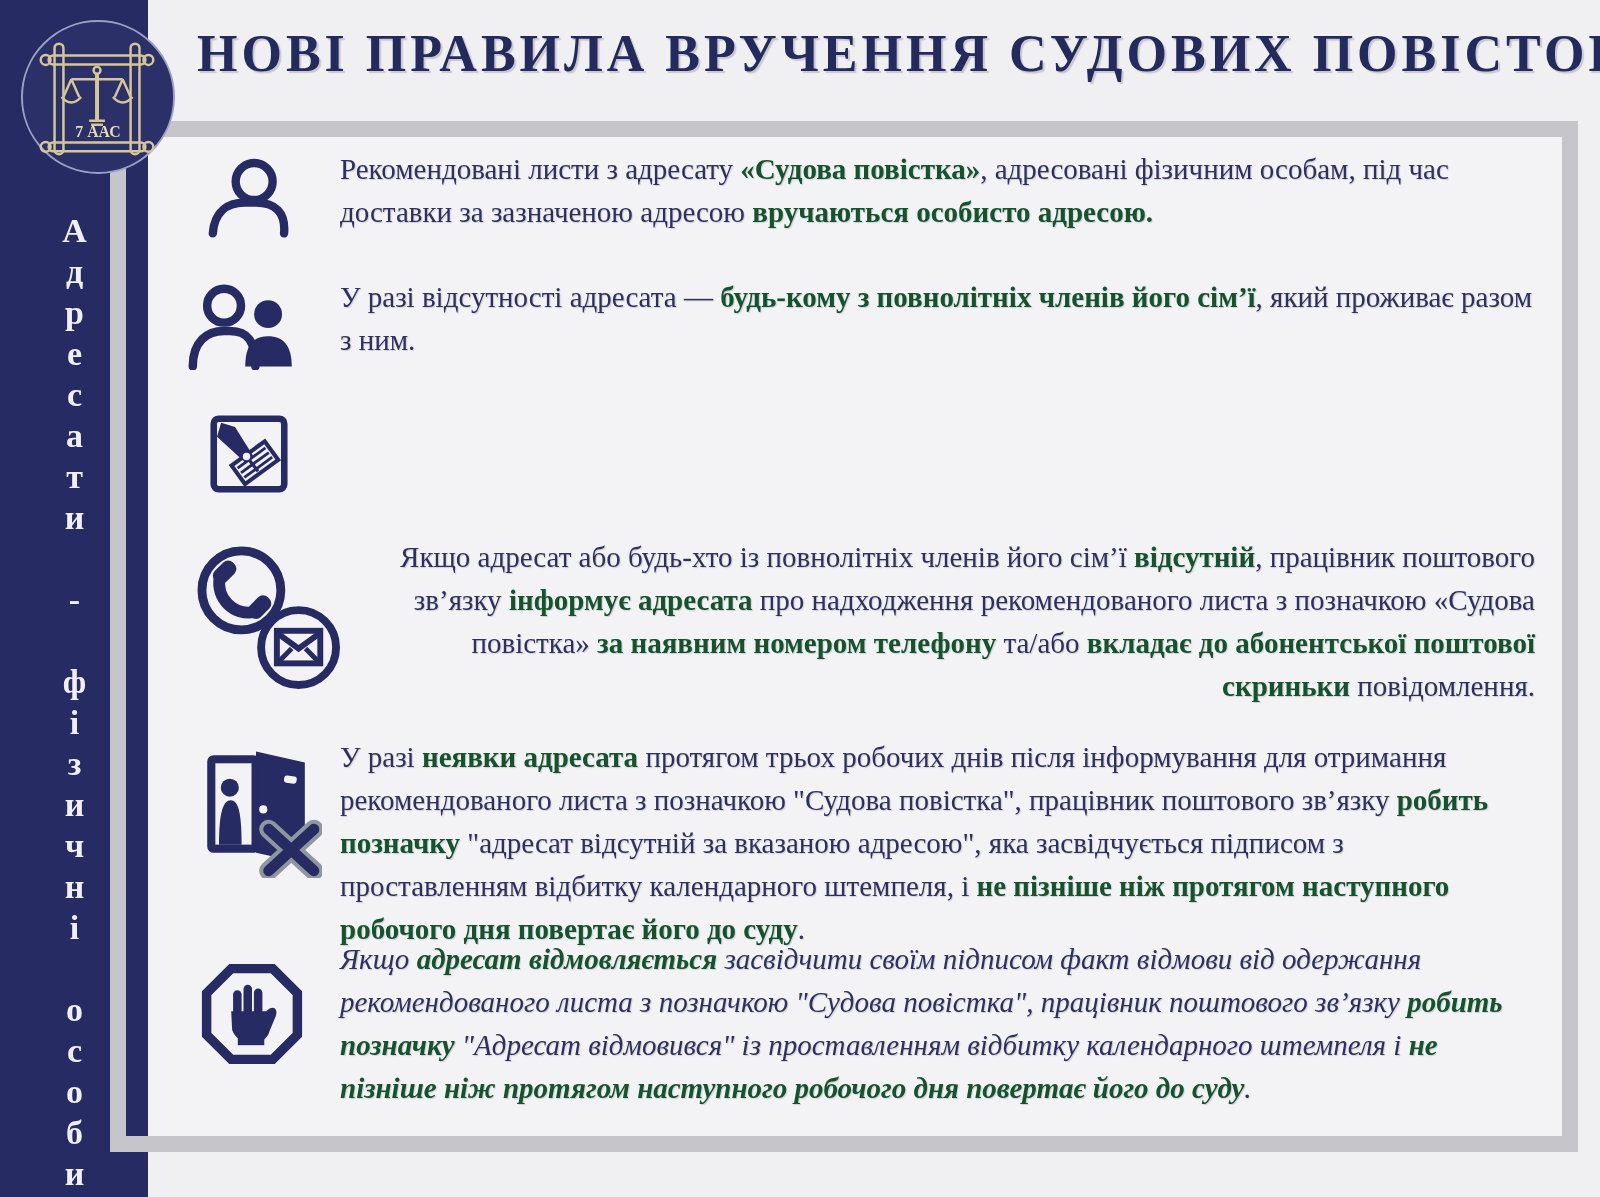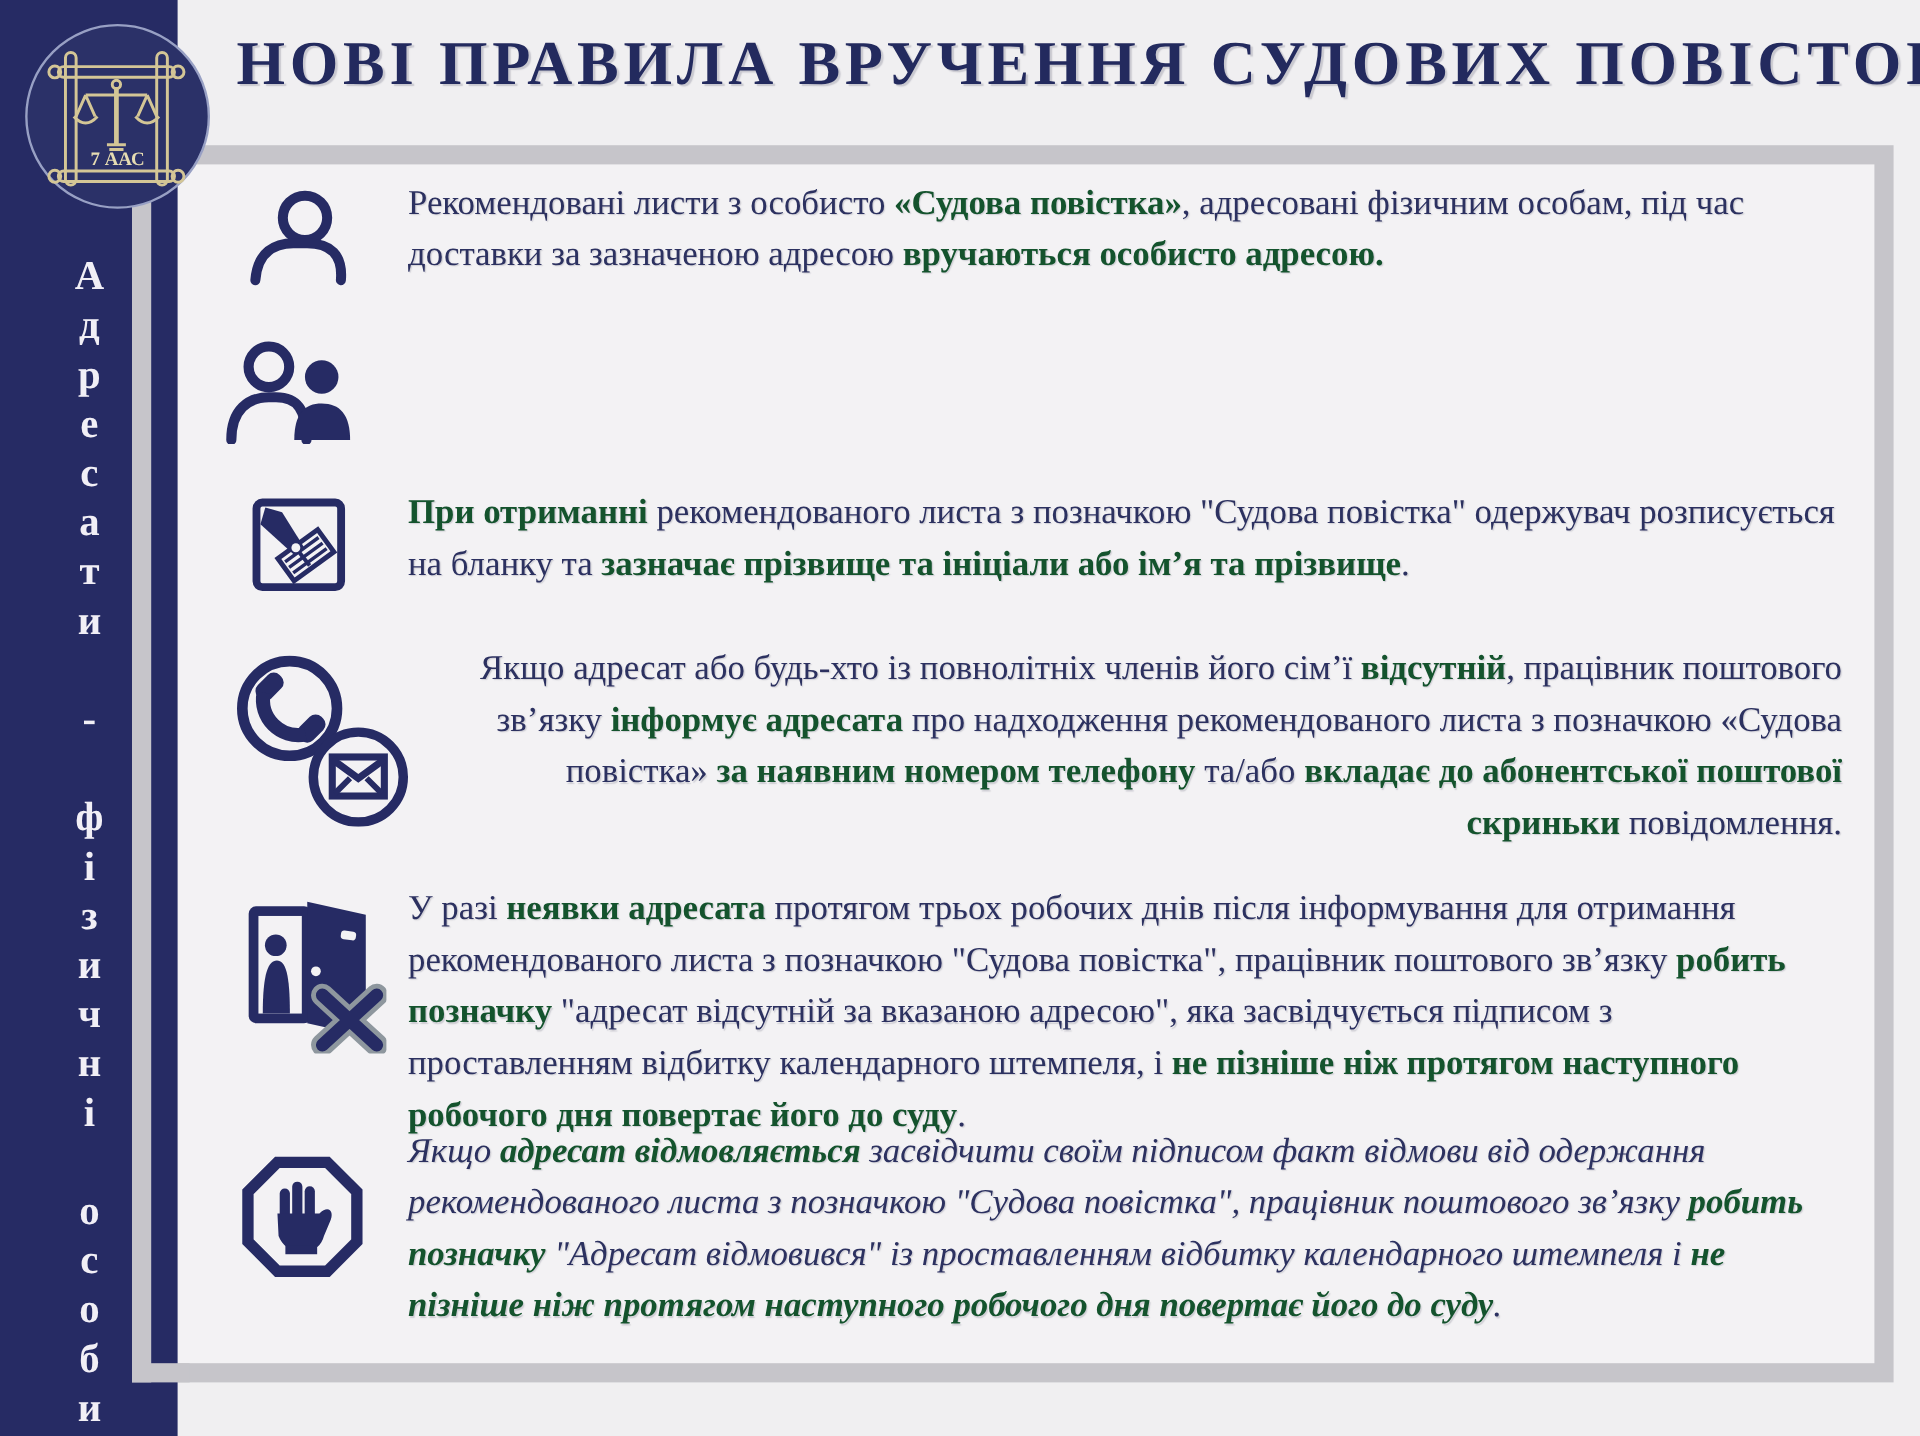--- a/index.html
+++ b/index.html
@@ -81,52 +81,52 @@
 
   <div class="item" style="top:148px;">
     <div class="icon-box" style="left:14px;top:8px;">
       <svg class="ic" width="88" height="88" viewBox="0 0 100 100">
         <g class="navy-stroke" stroke-width="9.5" stroke-linecap="round">
           <circle cx="57" cy="29" r="21"></circle>
           <path d="M10 88 C12 61 29 53 46 53 L59 53 C81 53 93 64 91 88"></path>
         </g>
       </svg>
     </div>
-    <div class="item-text"><span class="plain">Рекомендовані листи з особисто </span><span class="em">«Судова повістка»</span><span class="plain">, адресовані фізичним особам, під час доставки за зазначеною адресою </span><span class="em">вручаються особисто адресою.</span></div>
+    <div class="item-text"><span class="plain">Рекомендовані листи з адресату </span><span class="em">«Судова повістка»</span><span class="plain">, адресовані фізичним особам, під час доставки за зазначеною адресою </span><span class="em">вручаються особисто адресою.</span></div>
   </div>
 
   <div class="item" style="top:276px;">
     <div class="icon-box" style="left:-4px;top:6px;">
       <svg class="ic" width="110" height="88" viewBox="0 0 130 104">
         <g class="navy-stroke" stroke-width="10" stroke-linecap="round">
           <circle cx="45" cy="28" r="20"></circle>
           <path d="M8 100 C8 70 25 58 45 58 L52 58 C73 58 82 70 82 100"></path>
         </g>
         <g class="navy-fill">
           <circle cx="97" cy="38" r="16.5"></circle>
           <path d="M70 100 C70 74 80 64 97 64 C115 64 125 75 125 100 Z"></path>
         </g>
       </svg>
     </div>
+    <div class="item-text"><span class="plain">У разі відсутності адресата — </span><span class="em">будь-кому з повнолітніх членів його сім’ї</span><span class="plain">, який проживає разом з ним.</span></div>
   </div>
 
   <div class="item" style="top:406px;">
     <div class="icon-box" style="left:18px;top:6px;">
       <svg class="ic" width="82" height="84" viewBox="0 0 100 100">
         <rect x="7" y="7" width="86" height="86" rx="6" class="navy-stroke" stroke-width="8"></rect>
         <g transform="rotate(-36 58 60)" class="navy-stroke">
           <rect x="32" y="46" width="50" height="28" stroke-width="5"></rect>
           <path d="M36 53 H78 M36 60 H78 M36 67 H78" stroke-width="3.5"></path>
         </g>
         <polygon points="16,12 33,17 55,52 46,61 11,29" class="navy-fill"></polygon>
         <circle cx="47" cy="53" r="4.5" class="bg-fill"></circle>
         <path d="M50 57 L61 71" class="navy-stroke" stroke-width="4"></path>
       </svg>
     </div>
-    <div class="item-text"><span class="em">При отриманні</span><span class="plain"> рекомендованого листа з позначкою "Судова повістка" одержувач розписується на бланку та </span><span class="em">зазначає прізвище та ініціали або ім’я та прізвище</span><span class="plain">.</span></div>
   </div>
 
   <div class="item" style="top:536px;text-align:right;">
     <div class="icon-box" style="left:0px;top:10px;">
       <svg class="ic" width="158" height="143" viewBox="0 0 160 145">
         <circle cx="52" cy="45" r="40" class="navy-stroke" stroke-width="9"></circle>
         <g transform="rotate(-45 52 45)">
           <rect x="40" y="12" width="26" height="16" rx="7" class="navy-fill"></rect>
           <rect x="40" y="62" width="26" height="16" rx="7" class="navy-fill"></rect>
           <path d="M46 20 C28 32 28 58 46 70" class="navy-stroke" stroke-width="12"></path>

